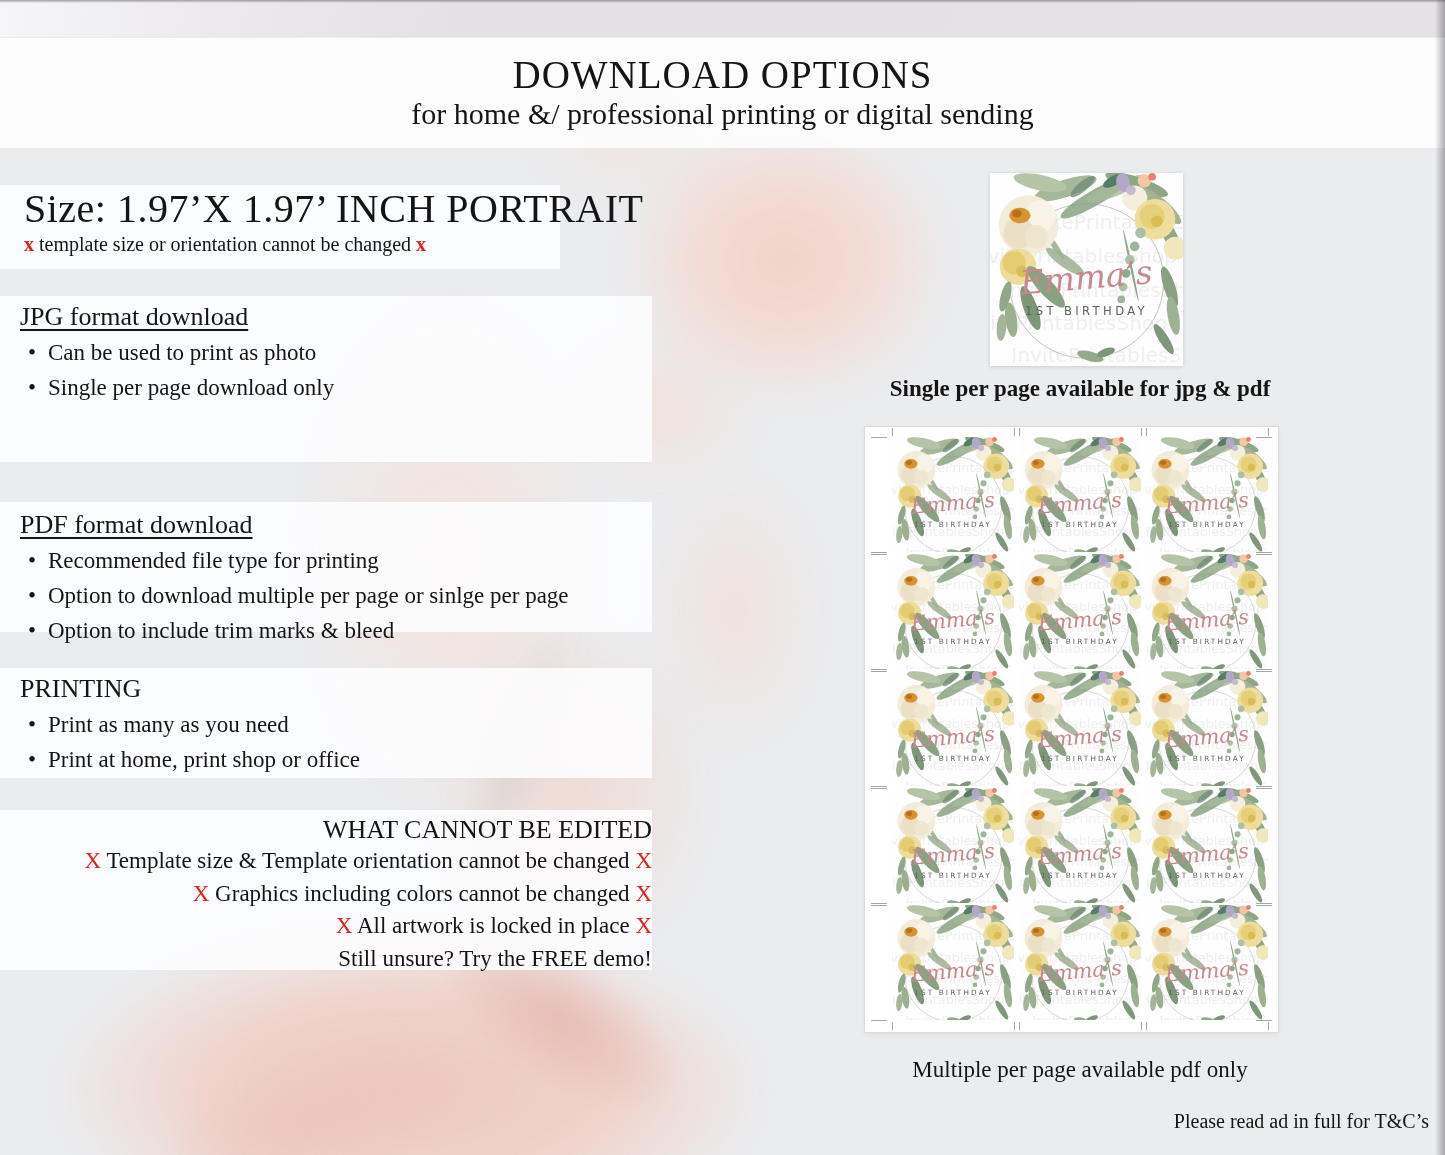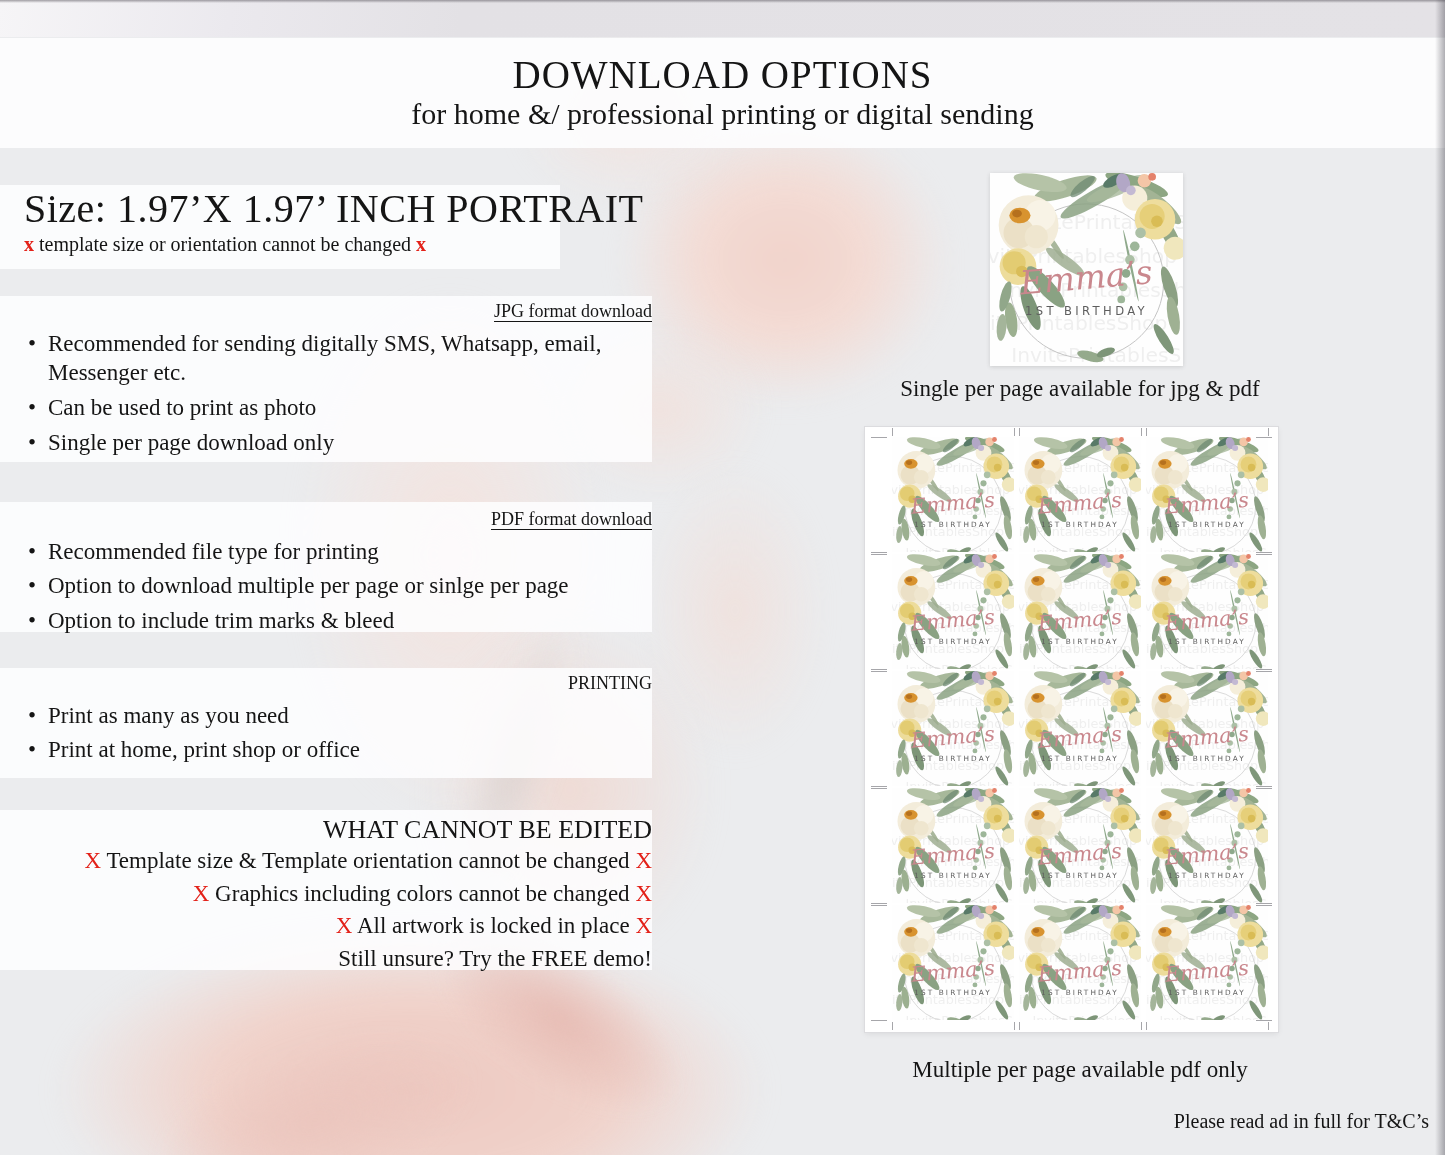--- a/index.html
+++ b/index.html
@@ -59,38 +59,38 @@
   #band-size { top: 185px; height: 84px; width: 560px; padding: 3px 0 0 24px; }
   .size-heading { font-size: 40px; line-height: 1.05; letter-spacing: 0.5px; white-space: nowrap; }
   .size-note { font-size: 20px; margin-top: 3px; }
   .size-note .x { font-weight: bold; }
 
   #band-jpg      { top: 296px; height: 166px; width: 652px; padding: 5px 0 0 20px; }
   #band-pdf      { top: 502px; height: 130px; width: 652px; padding: 7px 0 0 20px; }
   #band-printing { top: 668px; height: 110px; width: 652px; padding: 5px 0 0 20px; }
   #band-cannot   { top: 810px; height: 160px; width: 652px; padding: 5px 0 0 20px; text-align: right; }
 
-  .section-heading { font-size: 18px; line-height: 1.2; text-align: right; }
+  .section-heading { font-size: 26px; line-height: 1.2; }
   .underlined { text-decoration: underline; text-underline-offset: 4px; }
   ul.bullets { list-style: none; margin: 6px 0 0 0; padding: 0; font-size: 23px;
                line-height: 1.3; width: 640px; }
   ul.bullets li { position: relative; padding-left: 28px; margin-bottom: 5px; }
   ul.bullets li::before { content: "\2022"; position: absolute; left: 8px; top: 0; }
 
   .cannot-heading { font-size: 26px; padding-left: 8px; }
   .cannot-line { font-size: 23px; line-height: 1.42; }
   .x { color: #e32119; }
 
   
   #single-tag { position: absolute; left: 990px; top: 173px; width: 193px; height: 193px;
                 box-shadow: 0 1px 4px rgba(60,60,60,0.18); background: #fff; }
   #single-tag svg { width: 100%; height: 100%; display: block; }
 
   .caption { position: absolute; left: 855px; width: 450px; text-align: center; font-size: 23px; }
-  #caption-single   { top: 376px; }
+  #caption-single   { top: 376px; font-weight: bold; }
   #caption-multiple { top: 1057px; }
 
   #grid-page { position: absolute; left: 865px; top: 427px; width: 413px; height: 605px;
                background: #ffffff;
                box-shadow: 0 0 0 1px #dcdcdf, 0 2px 6px rgba(0,0,0,0.08); }
   #grid-cells { position: absolute; left: 27px; top: 10px;
                 display: grid; grid-template-columns: repeat(3, 122px);
                 grid-auto-rows: 115px; column-gap: 5px; row-gap: 2px; }
   .cell { width: 122px; height: 115px; overflow: hidden; position: relative; background: #fff; }
   .cell svg { width: 122px; height: 122px; display: block; }
@@ -125,21 +125,20 @@
   </div>
 
   <div class="band" id="band-size">
     <div class="size-heading">Size: 1.97’X 1.97’ INCH PORTRAIT</div>
     <div class="size-note"><span class="x">x</span> <span>template size or orientation cannot be changed</span> <span class="x">x</span></div>
   </div>
 
   <div class="band" id="band-jpg">
     <div class="section-heading underlined">JPG format download</div>
     <ul class="bullets">
-      <li>Recommended for sending digitally SMS, Whatsapp, email, Messenger etc.</li>
       <li>Can be used to print as photo</li>
       <li>Single per page download only</li>
     </ul>
   </div>
 
   <div class="band" id="band-pdf">
     <div class="section-heading underlined">PDF format download</div>
     <ul class="bullets">
       <li>Recommended file type for printing</li>
       <li>Option to download multiple per page or sinlge per page</li>

